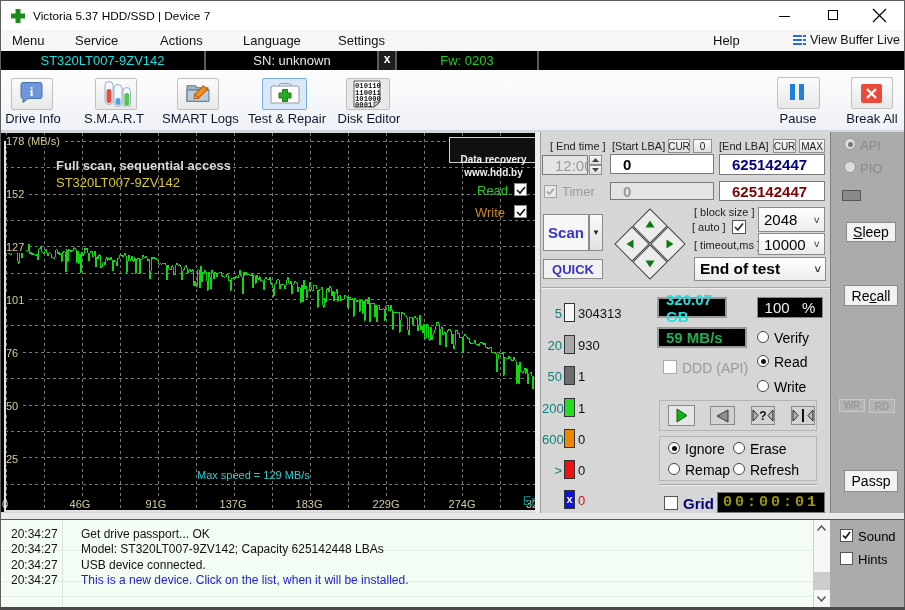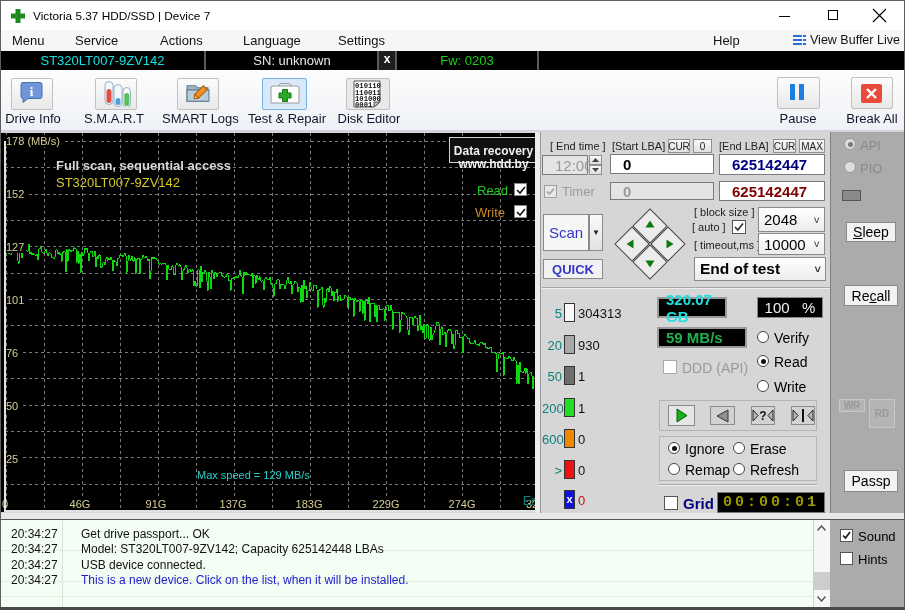--- a/index.html
+++ b/index.html
@@ -185,21 +185,21 @@
         <line x1="423.5" y1="0" x2="423.5" y2="379" stroke="#787878" stroke-width="1" stroke-dasharray="3,3"></line>
         <line x1="461.5" y1="0" x2="461.5" y2="379" stroke="#787878" stroke-width="1" stroke-dasharray="3,3"></line>
         <line x1="499.5" y1="0" x2="499.5" y2="379" stroke="#787878" stroke-width="1" stroke-dasharray="3,3"></line>
       </g>
 <polyline id="curve" points="5,113.4 6,114.7 7,113.3 8,120.8 9,121.1 10,121.8 11,117.3 12,116.6 13,115.1 14,116.5 15,119.8 16,119.7 17,127.8 18,130.5 19,119.4 20,116.9 21,125.0 22,117.9 23,118.1 24,118.4 25,117.2 26,118.3 27,118.4 28,111.4 29,120.6 30,119.3 31,122.0 32,120.2 33,121.4 34,121.7 35,123.0 36,121.0 37,127.0 38,115.9 39,115.6 40,113.4 41,119.1 42,120.0 43,120.3 44,118.1 45,115.7 46,119.9 47,122.7 48,119.7 49,119.9 50,121.1 51,124.6 52,125.1 53,125.7 54,124.5 55,117.1 56,116.9 57,120.9 58,119.2 59,121.8 60,120.6 61,128.6 62,119.5 63,117.7 64,119.0 65,139.1 66,116.4 67,128.7 68,115.9 69,117.4 70,118.4 71,117.2 72,117.6 73,114.8 74,115.2 75,115.7 76,129.5 77,117.7 78,130.5 79,120.6 80,139.5 81,118.6 82,122.6 83,120.8 84,115.4 85,116.5 86,115.5 87,119.9 88,128.2 89,120.2 90,118.0 91,118.2 92,124.2 93,122.9 94,118.1 95,134.4 96,123.6 97,125.9 98,122.6 99,121.4 100,135.1 101,133.6 102,130.0 103,129.3 104,132.0 105,125.9 106,123.7 107,127.4 108,124.8 109,127.1 110,124.6 111,126.8 112,137.8 113,126.9 114,128.5 115,128.7 116,133.3 117,125.0 118,125.5 119,121.7 120,122.7 121,121.8 122,123.9 123,122.3 124,120.4 125,122.6 126,139.5 127,127.6 128,122.2 129,126.2 130,127.5 131,122.8 132,127.4 133,128.4 134,124.5 135,140.6 136,126.5 137,125.2 138,125.3 139,141.0 140,125.9 141,126.3 142,121.7 143,123.9 144,124.4 145,123.4 146,125.3 147,128.2 148,126.1 149,146.0 150,138.6 151,124.5 152,125.4 153,123.8 154,125.6 155,125.3 156,127.2 157,127.7 158,131.2 159,130.9 160,131.0 161,131.0 162,130.4 163,131.1 164,130.0 165,132.0 166,147.3 167,132.3 168,136.0 169,136.3 170,136.6 171,132.7 172,133.6 173,141.4 174,141.8 175,132.1 176,130.4 177,131.8 178,132.8 179,131.7 180,133.5 181,146.8 182,137.8 183,136.7 184,133.7 185,131.9 186,135.0 187,139.5 188,136.6 189,136.1 190,138.9 191,137.5 192,136.7 193,153.0 194,147.9 195,152.9 196,153.2 197,136.8 198,136.7 199,155.0 200,132.6 201,149.0 202,139.5 203,139.9 204,137.6 205,138.5 206,148.2 207,157.6 208,138.9 209,144.0 210,156.0 211,137.2 212,139.7 213,146.0 214,139.2 215,140.1 216,144.1 217,140.3 218,140.0 219,139.8 220,139.2 221,142.7 222,143.4 223,144.0 224,144.2 225,143.6 226,140.7 227,142.3 228,147.5 229,147.1 230,157.6 231,145.1 232,145.3 233,144.4 234,145.4 235,143.3 236,144.9 237,144.6 238,142.1 239,136.8 240,142.5 241,143.5 242,161.0 243,138.8 244,142.5 245,138.7 246,141.9 247,141.8 248,141.8 249,141.9 250,142.7 251,139.9 252,155.0 253,142.4 254,143.0 255,150.5 256,141.8 257,145.6 258,146.6 259,143.5 260,148.2 261,148.2 262,147.6 263,157.1 264,145.6 265,144.6 266,146.3 267,145.9 268,146.8 269,143.9 270,150.7 271,151.6 272,155.2 273,163.8 274,150.8 275,150.7 276,147.3 277,146.1 278,146.5 279,155.6 280,151.1 281,151.6 282,151.2 283,151.6 284,155.9 285,152.1 286,146.9 287,144.4 288,149.9 289,151.3 290,148.0 291,160.9 292,151.7 293,151.0 294,148.1 295,149.0 296,149.6 297,158.9 298,154.1 299,154.6 300,169.8 301,151.9 302,169.4 303,146.9 304,155.8 305,153.1 306,165.1 307,158.0 308,157.8 309,149.1 310,154.2 311,156.9 312,157.7 313,152.1 314,152.6 315,151.9 316,156.3 317,174.5 318,157.5 319,155.9 320,156.2 321,153.9 322,171.9 323,174.4 324,165.0 325,169.8 326,156.6 327,154.8 328,159.1 329,153.3 330,154.9 331,162.8 332,157.8 333,168.4 334,159.5 335,160.1 336,155.7 337,168.5 338,162.9 339,162.1 340,167.7 341,166.8 342,166.8 343,166.2 344,162.4 345,163.2 346,163.8 347,175.1 348,164.4 349,164.1 350,167.1 351,166.3 352,165.8 353,183.5 354,164.9 355,167.2 356,169.2 357,167.4 358,167.8 359,178.7 360,167.2 361,167.2 362,180.5 363,168.1 364,187.5 365,167.1 366,167.0 367,170.9 368,164.1 369,189.2 370,170.5 371,169.8 372,170.7 373,170.2 374,183.9 375,172.2 376,189.3 377,172.7 378,172.5 379,176.5 380,177.2 381,176.5 382,175.9 383,176.0 384,187.6 385,172.6 386,173.0 387,171.9 388,177.5 389,178.0 390,171.7 391,177.0 392,196.7 393,179.3 394,179.4 395,179.4 396,179.7 397,179.2 398,179.1 399,199.5 400,187.5 401,179.1 402,180.7 403,180.5 404,182.1 405,182.8 406,185.1 407,196.6 408,202.1 409,184.1 410,184.7 411,184.5 412,192.1 413,185.1 414,183.1 415,184.8 416,185.4 417,197.8 418,192.1 419,181.6 420,197.0 421,193.1 422,199.6 423,191.2 424,205.9 425,205.4 426,190.9 427,192.4 428,206.4 429,207.3 430,194.0 431,207.3 432,201.8 433,200.1 434,197.0 435,193.4 436,189.4 437,189.1 438,191.3 439,211.8 440,196.0 441,193.5 442,202.0 443,201.1 444,199.0 445,214.2 446,200.3 447,197.6 448,196.4 449,195.9 450,197.6 451,211.2 452,200.6 453,216.0 454,212.7 455,197.5 456,196.8 457,200.9 458,199.9 459,204.4 460,204.5 461,204.2 462,220.1 463,203.4 464,200.7 465,203.1 466,204.2 467,205.8 468,205.5 469,209.8 470,210.2 471,210.7 472,210.2 473,210.0 474,206.9 475,211.2 476,212.2 477,211.5 478,213.1 479,209.7 480,210.1 481,209.8 482,210.3 483,211.6 484,209.7 485,214.9 486,214.3 487,215.8 488,215.6 489,213.9 490,214.4 491,220.1 492,219.8 493,219.2 494,219.6 495,220.3 496,238.9 497,225.7 498,220.8 499,220.8 500,220.4 501,221.0 502,219.2 503,242.6 504,223.8 505,225.0 506,225.7 507,226.0 508,223.0 509,224.5 510,225.8 511,228.2 512,227.5 513,223.8 514,227.0 515,227.9 516,250.8 517,232.1 518,251.1 519,229.4 520,238.8 521,238.7 522,240.1 523,238.3 524,235.3 525,240.5 526,235.3 527,250.8 528,240.9 529,239.7 530,239.2 531,242.5 532,256.4 533,242.6" fill="none" stroke="#10d810" stroke-width="1" shape-rendering="crispEdges"></polyline>
 </svg>
 </div>
 
 <div class="abs" style="left:56px;top:158px;color:#d8d8d8;font-weight:bold;font-size:13px">Full scan, sequential access</div>
 <div class="abs" style="left:56px;top:175px;color:#d8c828;font-size:13px">ST320LT007-9ZV142</div>
-<div class="abs" style="left:449px;top:137px;width:89px;height:26px;border:1px solid #d0d0d0;background:#101010;color:#f0f0f0;font-weight:bold;font-size:12px;text-align:center;line-height:12.5px;padding-top:7px">Data recovery<br>www.hdd.by</div>
+<div class="abs" style="left:449px;top:137px;width:89px;height:26px;border:1px solid #d0d0d0;background:#101010;color:#f0f0f0;font-weight:bold;font-size:10px;text-align:center;line-height:12.5px;padding-top:16px">Data recovery<br>www.hdd.by</div>
 <div class="abs" style="left:477px;top:183px;color:#22cc22;font-size:13px">Read</div>
 <div class="abs" style="left:514px;top:183px;width:13px;height:13px;background:#fff;border:1px solid #888"></div>
 <svg class="abs" style="left:515px;top:184px" width="12" height="12" viewBox="0 0 12 12">
     <path d="M2 6l3 3 5-6" stroke="#111" stroke-width="1.6" fill="none"></path>
   </svg>
 <div class="abs" style="left:475px;top:205px;color:#cc8822;font-size:13px">Write</div>
 <div class="abs" style="left:514px;top:205px;width:13px;height:13px;background:#fff;border:1px solid #888"></div>
 <svg class="abs" style="left:515px;top:206px" width="12" height="12" viewBox="0 0 12 12">
     <path d="M2 6l3 3 5-6" stroke="#111" stroke-width="1.6" fill="none"></path>
   </svg>
@@ -246,21 +246,21 @@
 <div class="inp abs" style="left:719px;top:154px;width:106px;height:21px;color:#00007e">625142447</div>
 
 <div class="chk abs" style="left:544px;top:185px;border-color:#a0a0a0;background:#e8e8e8"></div>
 <svg class="abs" style="left:545px;top:186px" width="11" height="11" viewBox="0 0 11 11">
     <path d="M2 5.5l2.5 2.5L9 2.5" stroke="#a8a8a8" stroke-width="1.8" fill="none"></path>
   </svg>
 <div class="plab abs" style="left:562px;top:184px;color:#9a9a9a;font-size:13px">Timer</div>
 <div class="inp dis abs" style="left:610px;top:182px;width:104px;height:18px;font-size:15px">0</div>
 <div class="inp abs" style="left:719px;top:181px;width:106px;height:20px;color:#7e0000">625142447</div>
 
-<div class="btn abs" style="left:543px;top:214px;width:46px;height:37px;background:#f6f6f6;color:#3535c8;font-weight:normal;font-size:15px">Scan</div>
+<div class="btn abs" style="left:543px;top:214px;width:46px;height:37px;background:#f6f6f6;color:#3535c8;font-weight:bold;font-size:15px">Scan</div>
 <div class="btn abs" style="left:589px;top:214px;width:14px;height:37px;background:linear-gradient(#fafafa,#e2e2e2)">
     <span style="font-size:8px;color:#222">▼</span>
   </div>
 
 <svg class="abs" style="left:613px;top:207px" width="74" height="74" viewBox="0 0 74 74">
 <g stroke-width="1">
 <g transform="translate(37,19)">
         <rect x="-12" y="-12" width="24" height="24" transform="rotate(45)" fill="#ececec" stroke="#444"></rect>
         <path d="M0 -5.5l4.5 7h-9z" fill="#0e7a0e"></path>
       </g>
@@ -375,21 +375,21 @@
 
 <div class="abs" id="sidebar"></div>
 <div class="radio sel dis abs" style="left:844px;top:138px"></div>
 <div class="plab abs" style="left:860px;top:138px;color:#8a8a8a;font-size:13px">API</div>
 <div class="radio dis abs" style="left:844px;top:161px"></div>
 <div class="plab abs" style="left:860px;top:161px;color:#8a8a8a;font-size:13px">PIO</div>
 <div class="abs" style="left:842px;top:190px;width:19px;height:11px;background:#8a8a8a;border:1px solid #555"></div>
 <div class="btn abs" style="left:846px;top:222px;width:50px;height:20px;font-size:14px;color:#000"><u>S</u>leep</div>
 <div class="btn abs" style="left:844px;top:285px;width:54px;height:21px;font-size:14px;color:#000">Re<u>c</u>all</div>
 <div class="minib abs" style="left:839px;top:399px;width:26px;height:13px;color:#999;font-weight:bold;background:#b4b4b4;border-color:#c8c8c8">WR</div>
-<div class="minib abs" style="left:869px;top:399px;width:26px;height:29px;color:#999;font-weight:bold;background:#b4b4b4;border-color:#c8c8c8">RD</div>
+<div class="minib abs" style="left:869px;top:399px;width:26px;height:14px;color:#999;font-weight:bold;background:#b4b4b4;border-color:#c8c8c8">RD</div>
 <div class="btn abs" style="left:844px;top:470px;width:54px;height:22px;font-size:14px;color:#000">Passp</div>
 
 <div class="abs" id="log">
 <div class="abs" style="left:61px;top:0;width:1px;height:88px;background:#d8e4d8"></div>
 <div class="abs" style="left:10px;top:7px">20:34:27</div>
     <div class="abs" style="left:80px;top:7px">Get drive passport... OK</div>
 <div class="abs" style="left:10px;top:22px">20:34:27</div>
     <div class="abs" style="left:80px;top:22px">Model: ST320LT007-9ZV142; Capacity 625142448 LBAs</div>
 <div class="abs" style="left:10px;top:38px">20:34:27</div>
     <div class="abs" style="left:80px;top:38px">USB device connected.</div>

